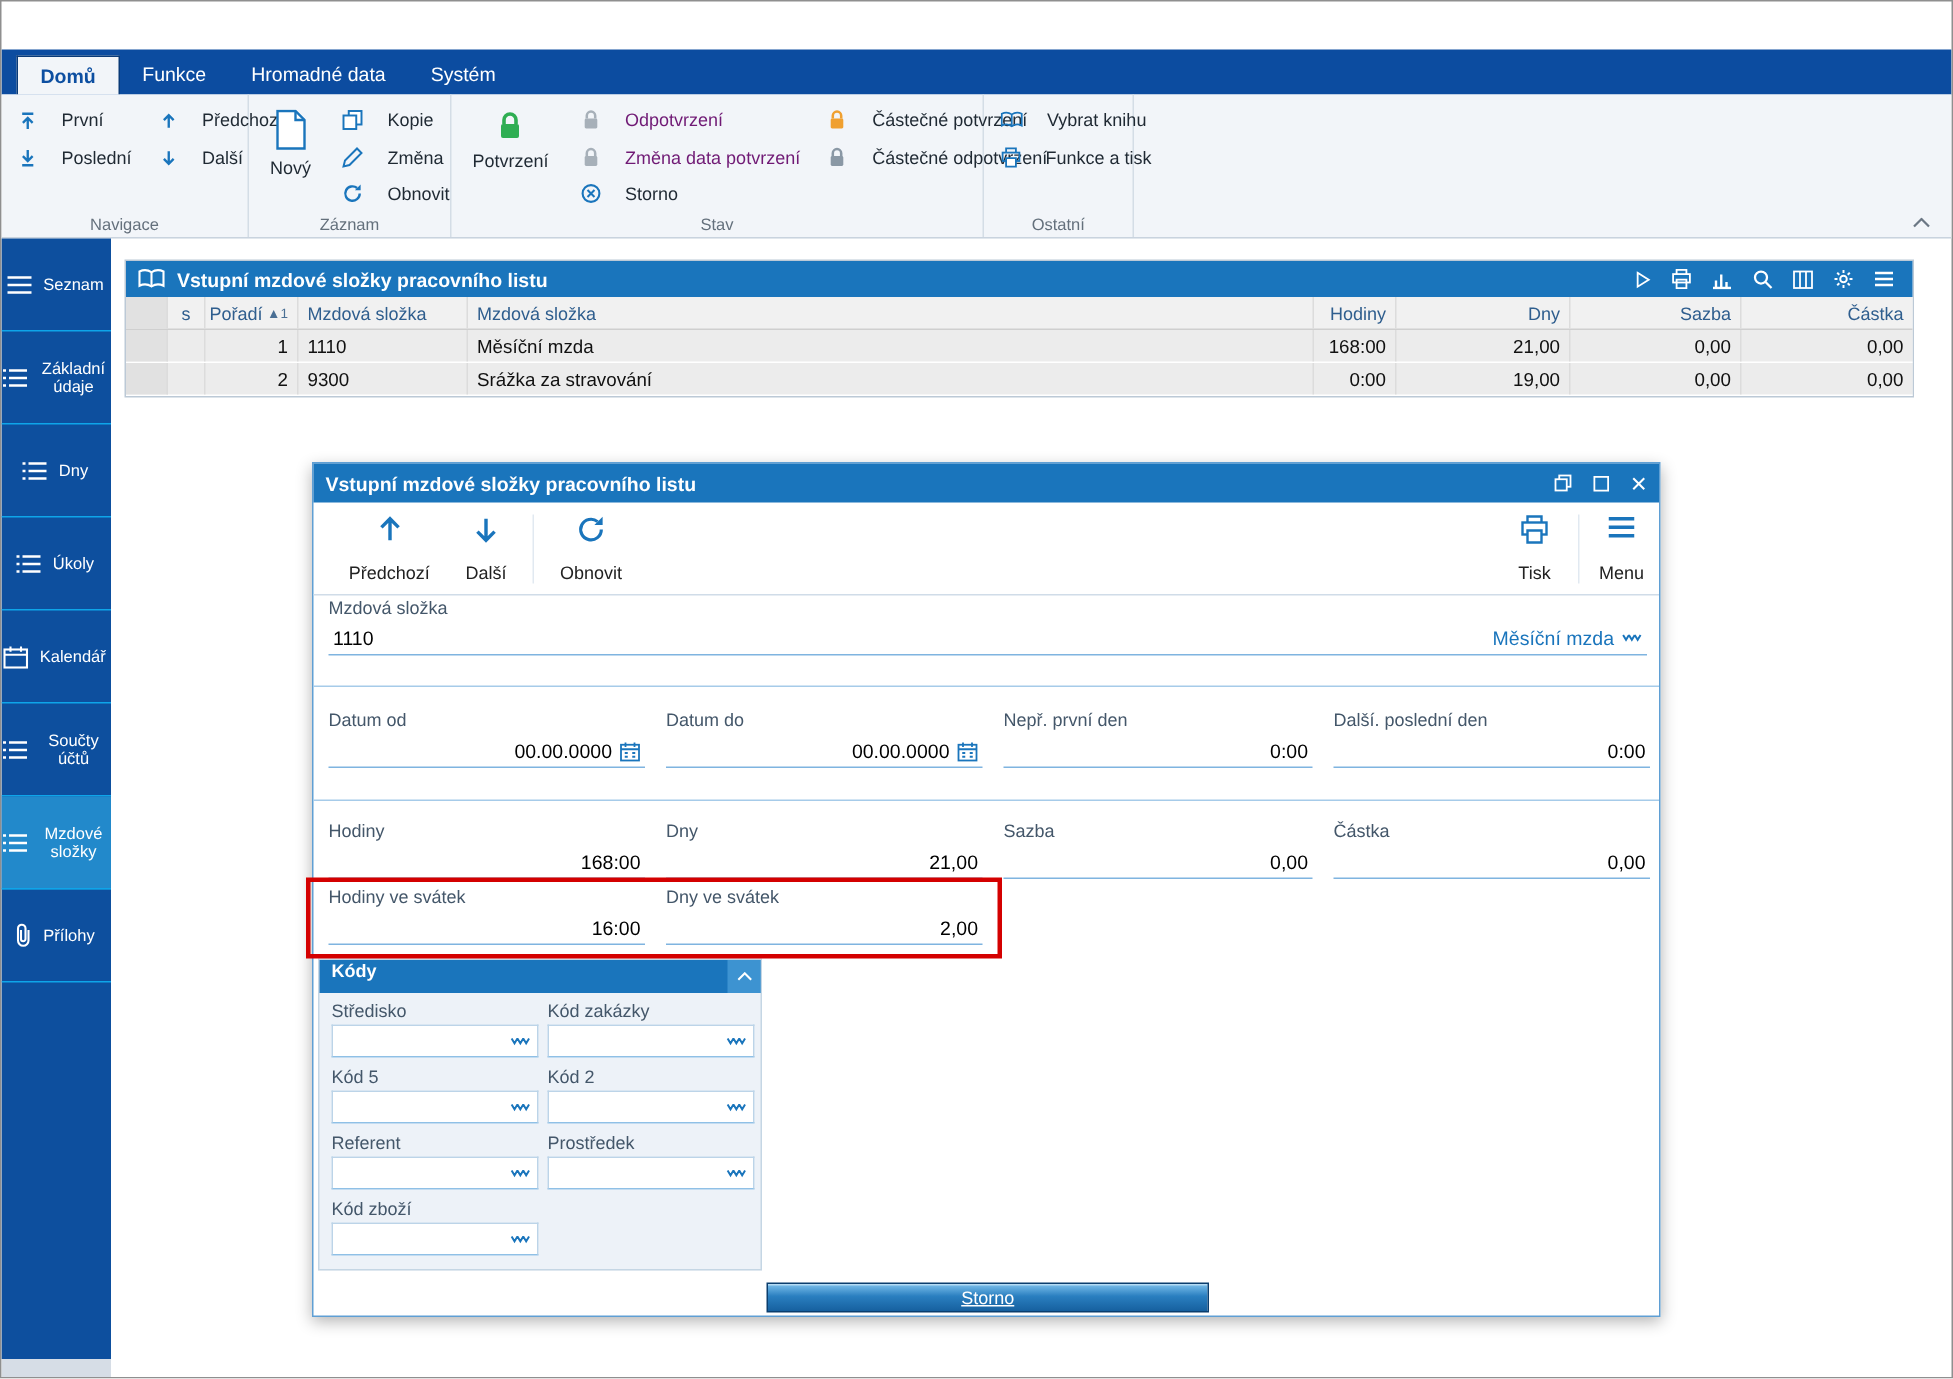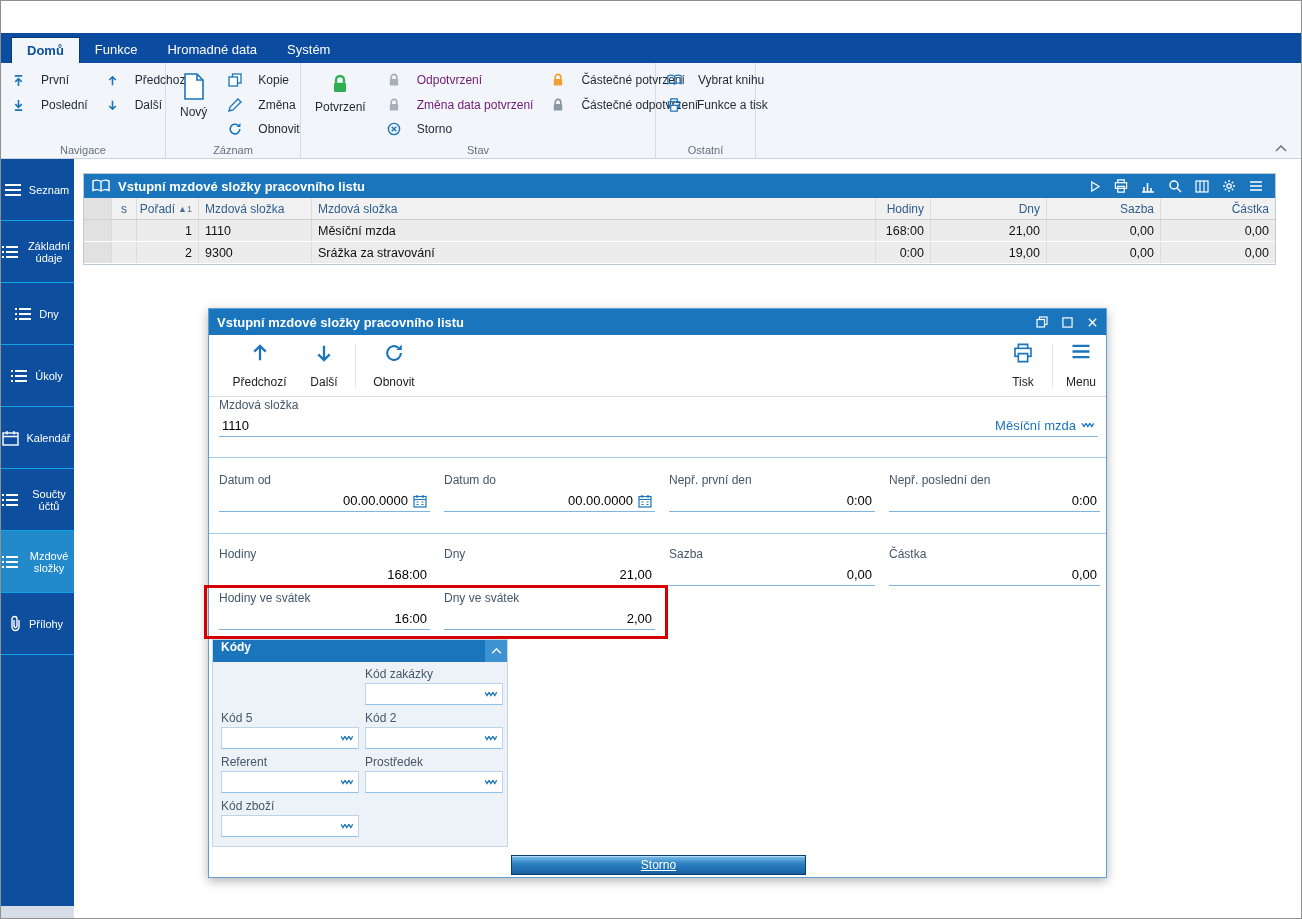--- a/index.html
+++ b/index.html
@@ -480,21 +480,21 @@
           </svg>
       </div>
     </div>
     <div class="dfield" style="left:460px;top:164px;width:206px">
       <div class="dlabel">Nepř. první den</div>
       <div class="dinput">
         <span>0:00</span>
       </div>
     </div>
     <div class="dfield" style="left:680px;top:164px;width:211px">
-      <div class="dlabel">Nepř. poslední den</div>
+      <div class="dlabel">Další. poslední den</div>
       <div class="dinput">
         <span>0:00</span>
       </div>
     </div>
 
     <div class="dsep" style="top:224px"></div>
 
     <div class="dfield" style="left:10px;top:238px;width:211px">
       <div class="dlabel">Hodiny</div>
       <div class="dinput">
@@ -536,20 +536,28 @@
     <div class="kody">
       <div class="khead">
         <span>Kódy</span>
         <div class="kcollapse">
           <svg class="ic white" width="11" height="6" viewBox="0 0 12 7">
               <path d="M1 6l5-5 5 5" fill="none" stroke="currentColor" stroke-width="1.6"></path>
             </svg>
         </div>
       </div>
       <div class="kbody">
+        <div class="kfield" style="left:8px;top:5px">
+          <div class="dlabel">Středisko</div>
+          <div class="kinput">
+              <svg class="ic blue" width="14" height="7" viewBox="0 0 13 6">
+                <path d="M1 1l1.8 3L4.6 1m0 0l1.8 3 1.8-3m0 0l1.8 3L11.8 1" fill="none" stroke="currentColor" stroke-width="1.2"></path>
+              </svg>
+            </div>
+        </div>
         <div class="kfield" style="left:152px;top:5px">
           <div class="dlabel">Kód zakázky</div>
           <div class="kinput">
               <svg class="ic blue" width="14" height="7" viewBox="0 0 13 6">
                 <path d="M1 1l1.8 3L4.6 1m0 0l1.8 3 1.8-3m0 0l1.8 3L11.8 1" fill="none" stroke="currentColor" stroke-width="1.2"></path>
               </svg>
             </div>
         </div>
         <div class="kfield" style="left:8px;top:49px">
           <div class="dlabel">Kód 5</div>

